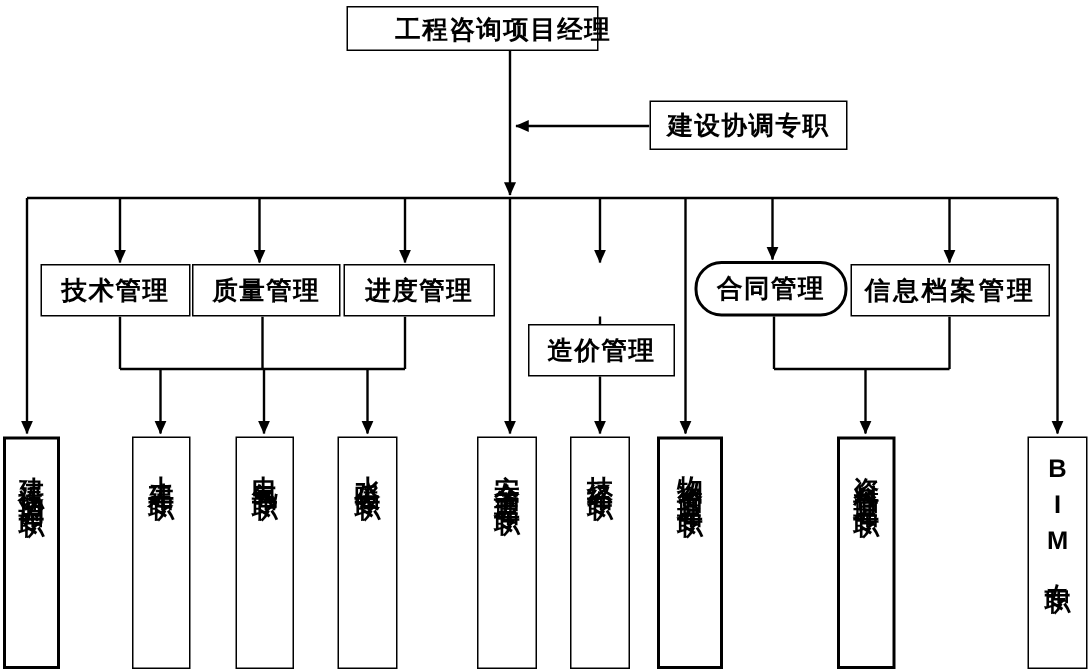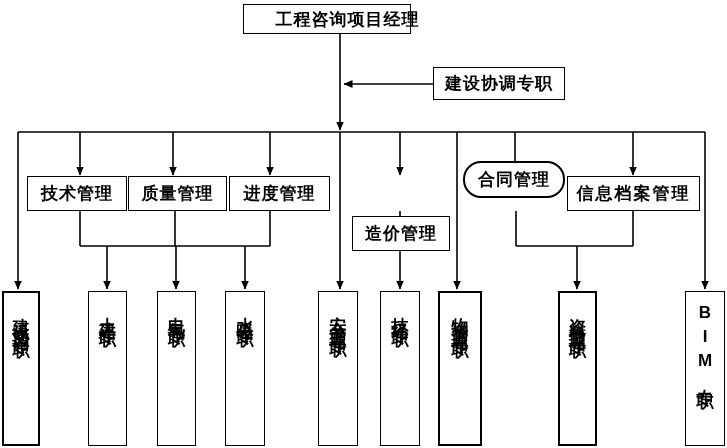--- a/index.html
+++ b/index.html
@@ -93,41 +93,41 @@
 
       <line x1="400" y1="211" x2="400" y2="289" marker-end="url(#arrow)"></line>
 
       <line x1="516" y1="211" x2="516" y2="246"></line>
       <line x1="633" y1="211" x2="633" y2="246"></line>
       <line x1="516" y1="246" x2="633" y2="246"></line>
       <line x1="577" y1="246" x2="577" y2="289" marker-end="url(#arrow)"></line>
     </g>
   </svg>
 
-  <div class="box" style="left:243px; top:4px;  width:168px; height:30px;padding-left:41px;">
+  <div class="box" style="left:231px; top:4px;  width:168px; height:30px;padding-left:41px;">
     <span>工程咨询项目经理</span>
   </div>
 
   <div class="box" style="left:433px; top:67px; width:132px; height:33px;">
     <span>建设协调专职</span>
   </div>
 
   <div class="box" style="left:27px;  top:176px; width:100px; height:35px;">
     <span>技术管理</span>
   </div>
   <div class="box" style="left:128px; top:176px; width:99px;  height:35px;">
     <span>质量管理</span>
   </div>
   <div class="box" style="left:229px; top:176px; width:101px; height:35px;font-family:Liberation Mono, monospace;">
     <span>进度管理</span>
   </div>
   <div class="box" style="left:352px; top:176px; width:98px;  height:35px;margin-top:40px;">
     <span>造价管理</span>
   </div>
-  <div class="box bold" style="left:463px; top:161px; width:102px; height:37px;border-radius:18px;">
+  <div class="box bold" style="left:463px; top:174px; width:102px; height:37px;border-radius:18px;">
     <span>合同管理</span>
   </div>
   <div class="box" style="left:567px; top:176px; width:133px; height:35px; letter-spacing:2px;">
     <span>信息档案管理</span>
   </div>
 
   <div class="vbox bold" style="left:2px;   top:291px; width:38px; height:155px;">
     <span>建设协调专职</span>
   </div>
   <div class="vbox" style="left:88px;  top:291px; width:39px; height:155px;">

